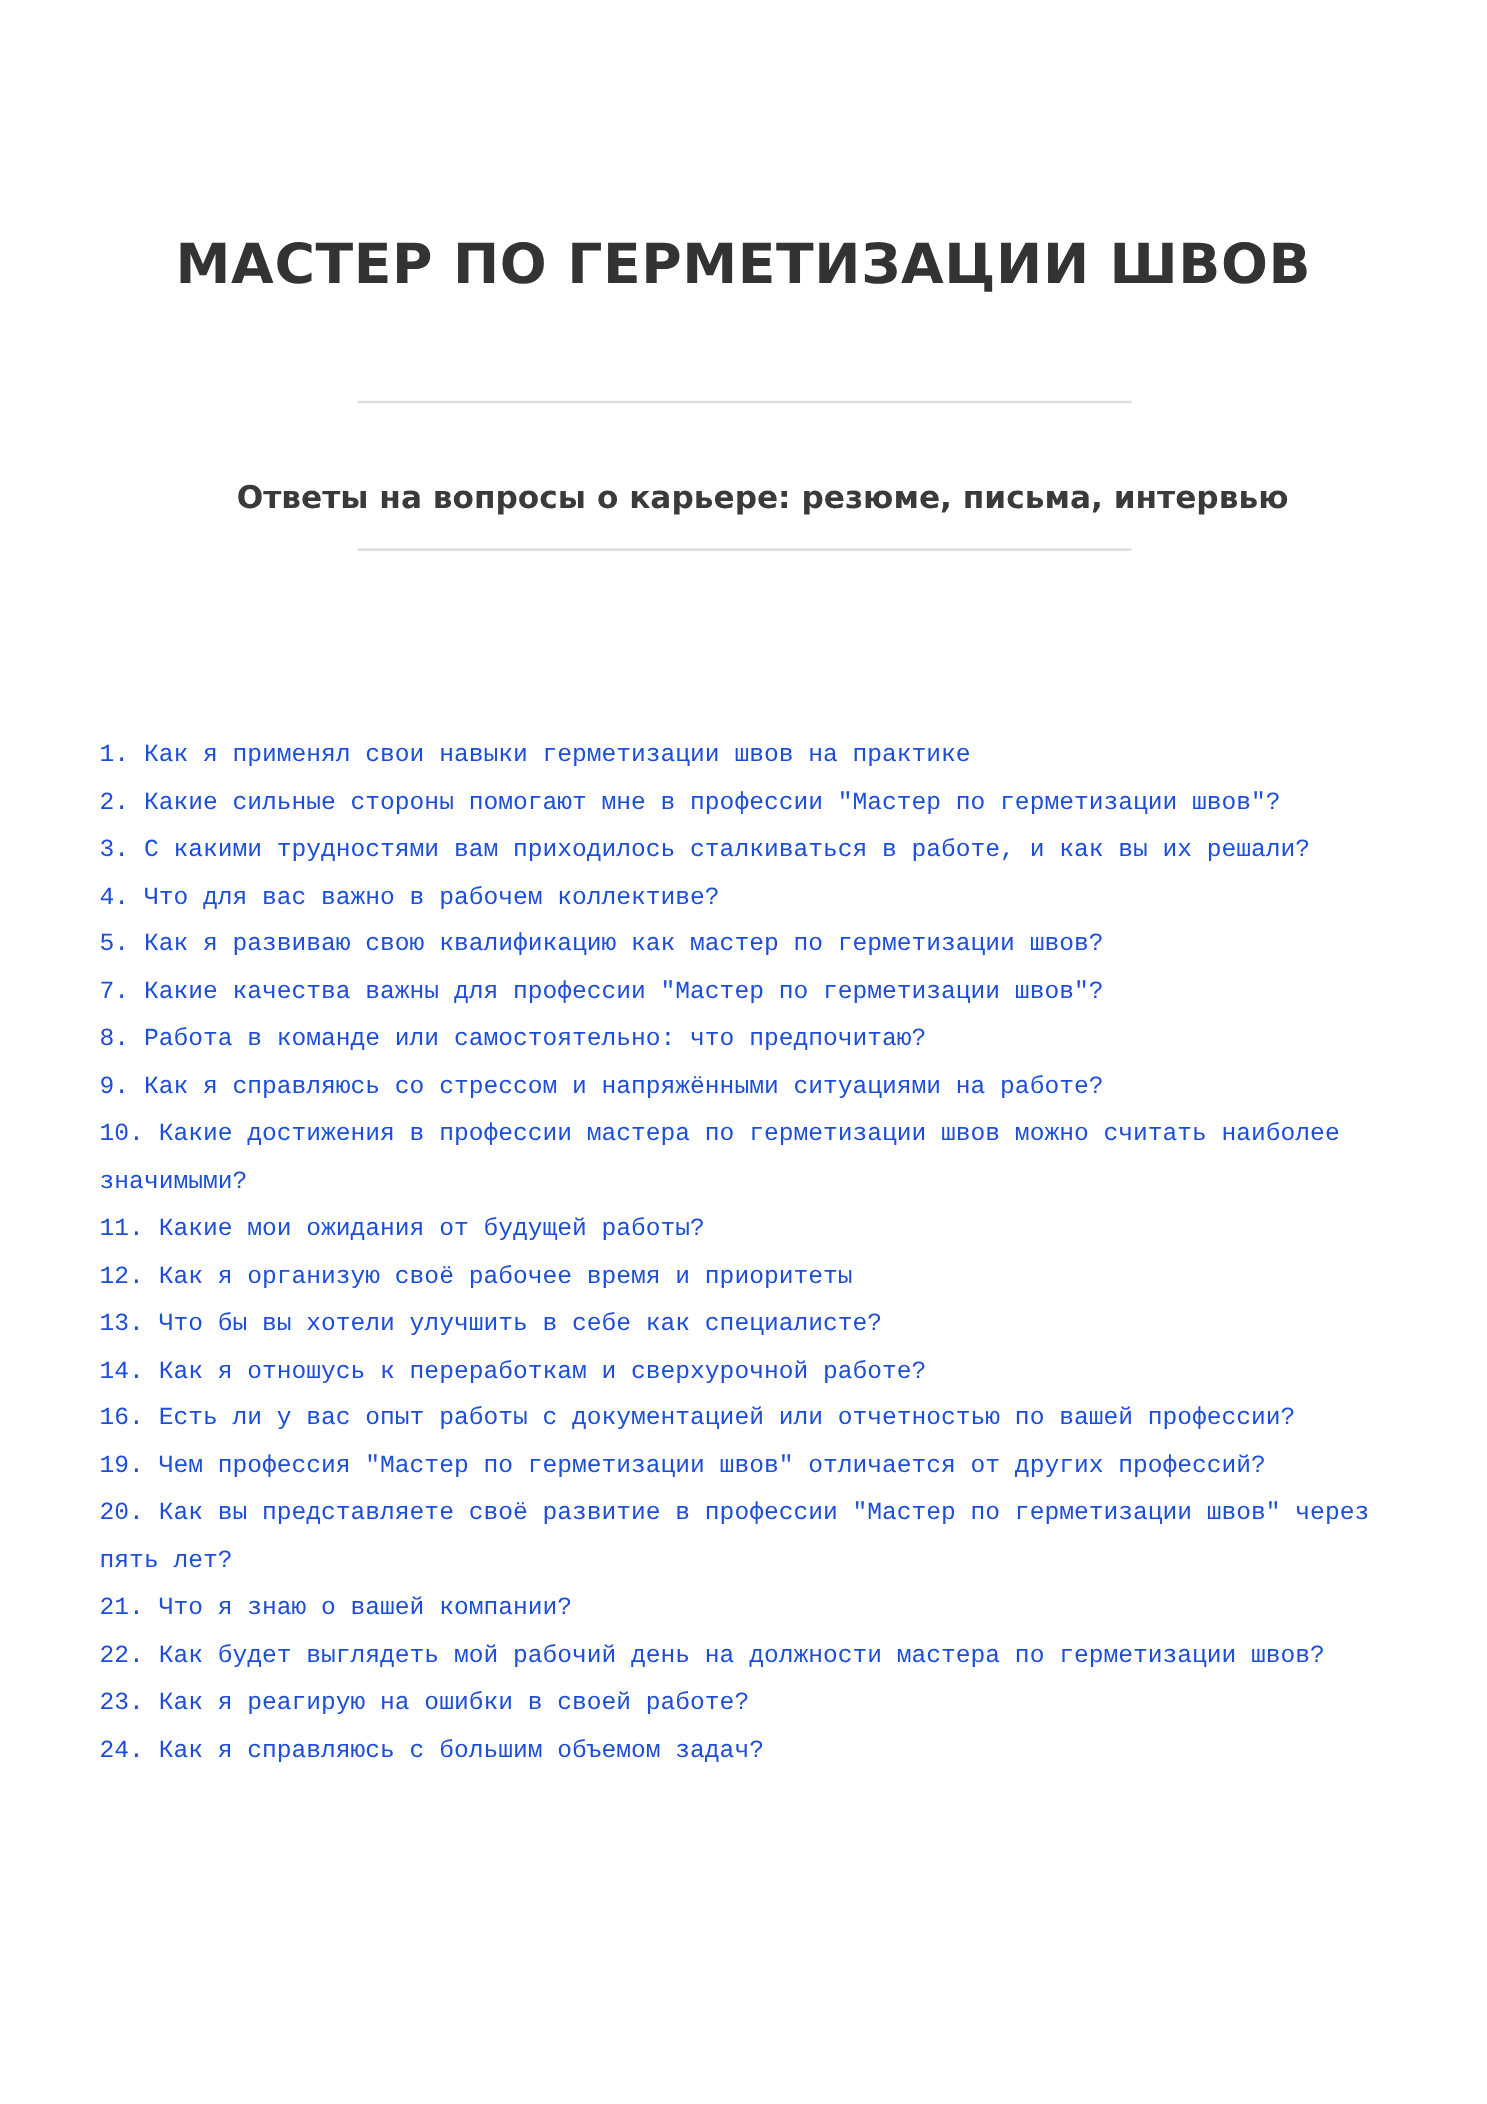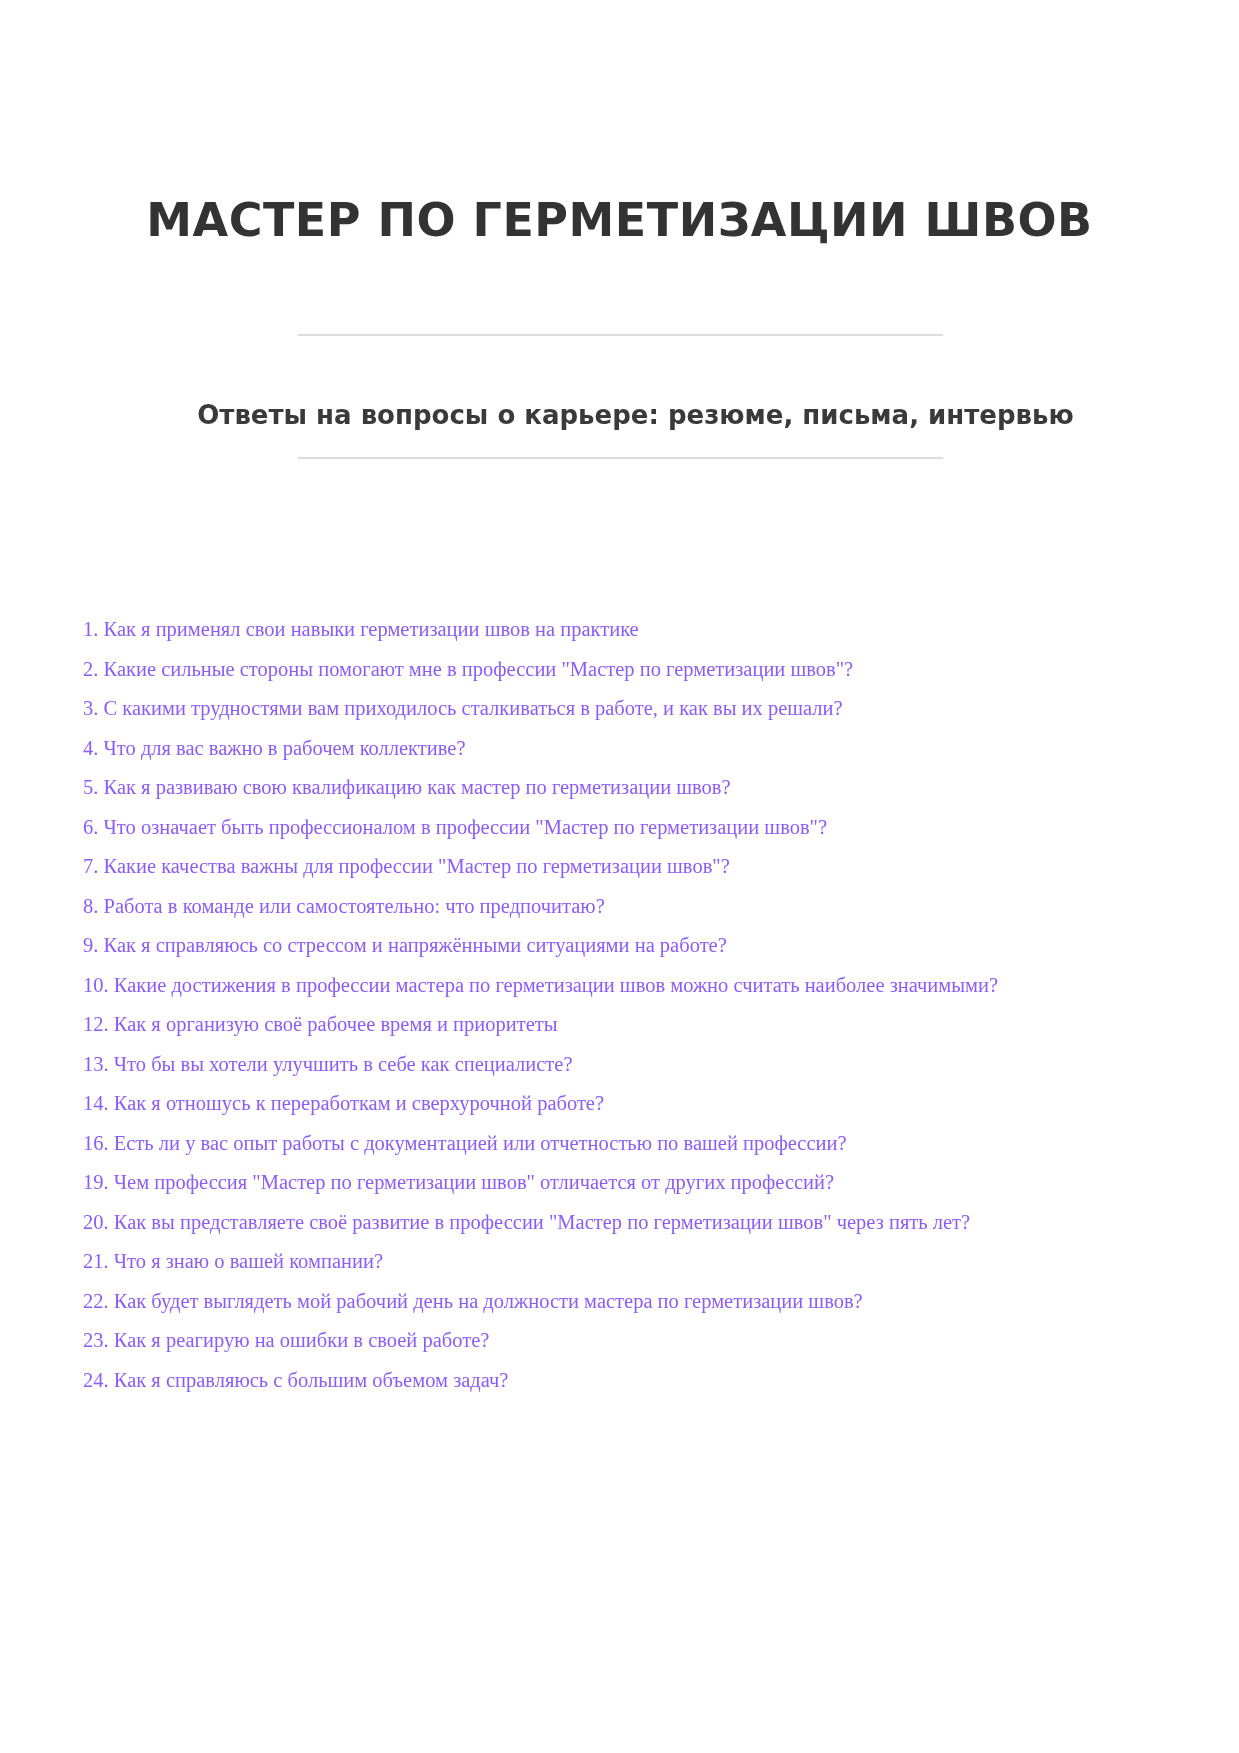--- a/index.html
+++ b/index.html
@@ -52,24 +52,24 @@
       margin: 16px;
     }
     .question-list {
       position: absolute;
       top: 610px;
       left: 83px;
       width: 1080px;
       margin: 0;
       padding: 0;
       list-style: none;
-      font-family: Liberation Serif, serif;
+      font-family: Liberation Mono, monospace;
       font-size: 20.5px;
       line-height: 39.5px;
-      color: #8b5cf6;
+      color: #1d4ed8;
     }
     .question-list li {
       margin: 0;
       padding: 0;
     }
   </style>
 </head>
 <body>
 
 <h1 class="page-title">МАСТЕР ПО ГЕРМЕТИЗАЦИИ ШВОВ</h1>
@@ -79,25 +79,25 @@
 <h2 class="subtitle">Ответы на вопросы о карьере: резюме, письма, интервью</h2>
 
 <div class="divider bottom"></div>
 
 <ul class="question-list">
   <li>1. Как я применял свои навыки герметизации швов на практике</li>
   <li>2. Какие сильные стороны помогают мне в профессии "Мастер по герметизации швов"?</li>
   <li>3. С какими трудностями вам приходилось сталкиваться в работе, и как вы их решали?</li>
   <li>4. Что для вас важно в рабочем коллективе?</li>
   <li>5. Как я развиваю свою квалификацию как мастер по герметизации швов?</li>
-  <li>6. Что означает быть профессионалом в профессии "Мастер по герметизации швов"?</li>
   <li>7. Какие качества важны для профессии "Мастер по герметизации швов"?</li>
   <li>8. Работа в команде или самостоятельно: что предпочитаю?</li>
   <li>9. Как я справляюсь со стрессом и напряжёнными ситуациями на работе?</li>
   <li>10. Какие достижения в профессии мастера по герметизации швов можно считать наиболее значимыми?</li>
+  <li>11. Какие мои ожидания от будущей работы?</li>
   <li>12. Как я организую своё рабочее время и приоритеты</li>
   <li>13. Что бы вы хотели улучшить в себе как специалисте?</li>
   <li>14. Как я отношусь к переработкам и сверхурочной работе?</li>
   <li>16. Есть ли у вас опыт работы с документацией или отчетностью по вашей профессии?</li>
   <li>19. Чем профессия "Мастер по герметизации швов" отличается от других профессий?</li>
   <li>20. Как вы представляете своё развитие в профессии "Мастер по герметизации швов" через пять лет?</li>
   <li>21. Что я знаю о вашей компании?</li>
   <li>22. Как будет выглядеть мой рабочий день на должности мастера по герметизации швов?</li>
   <li>23. Как я реагирую на ошибки в своей работе?</li>
   <li>24. Как я справляюсь с большим объемом задач?</li>

